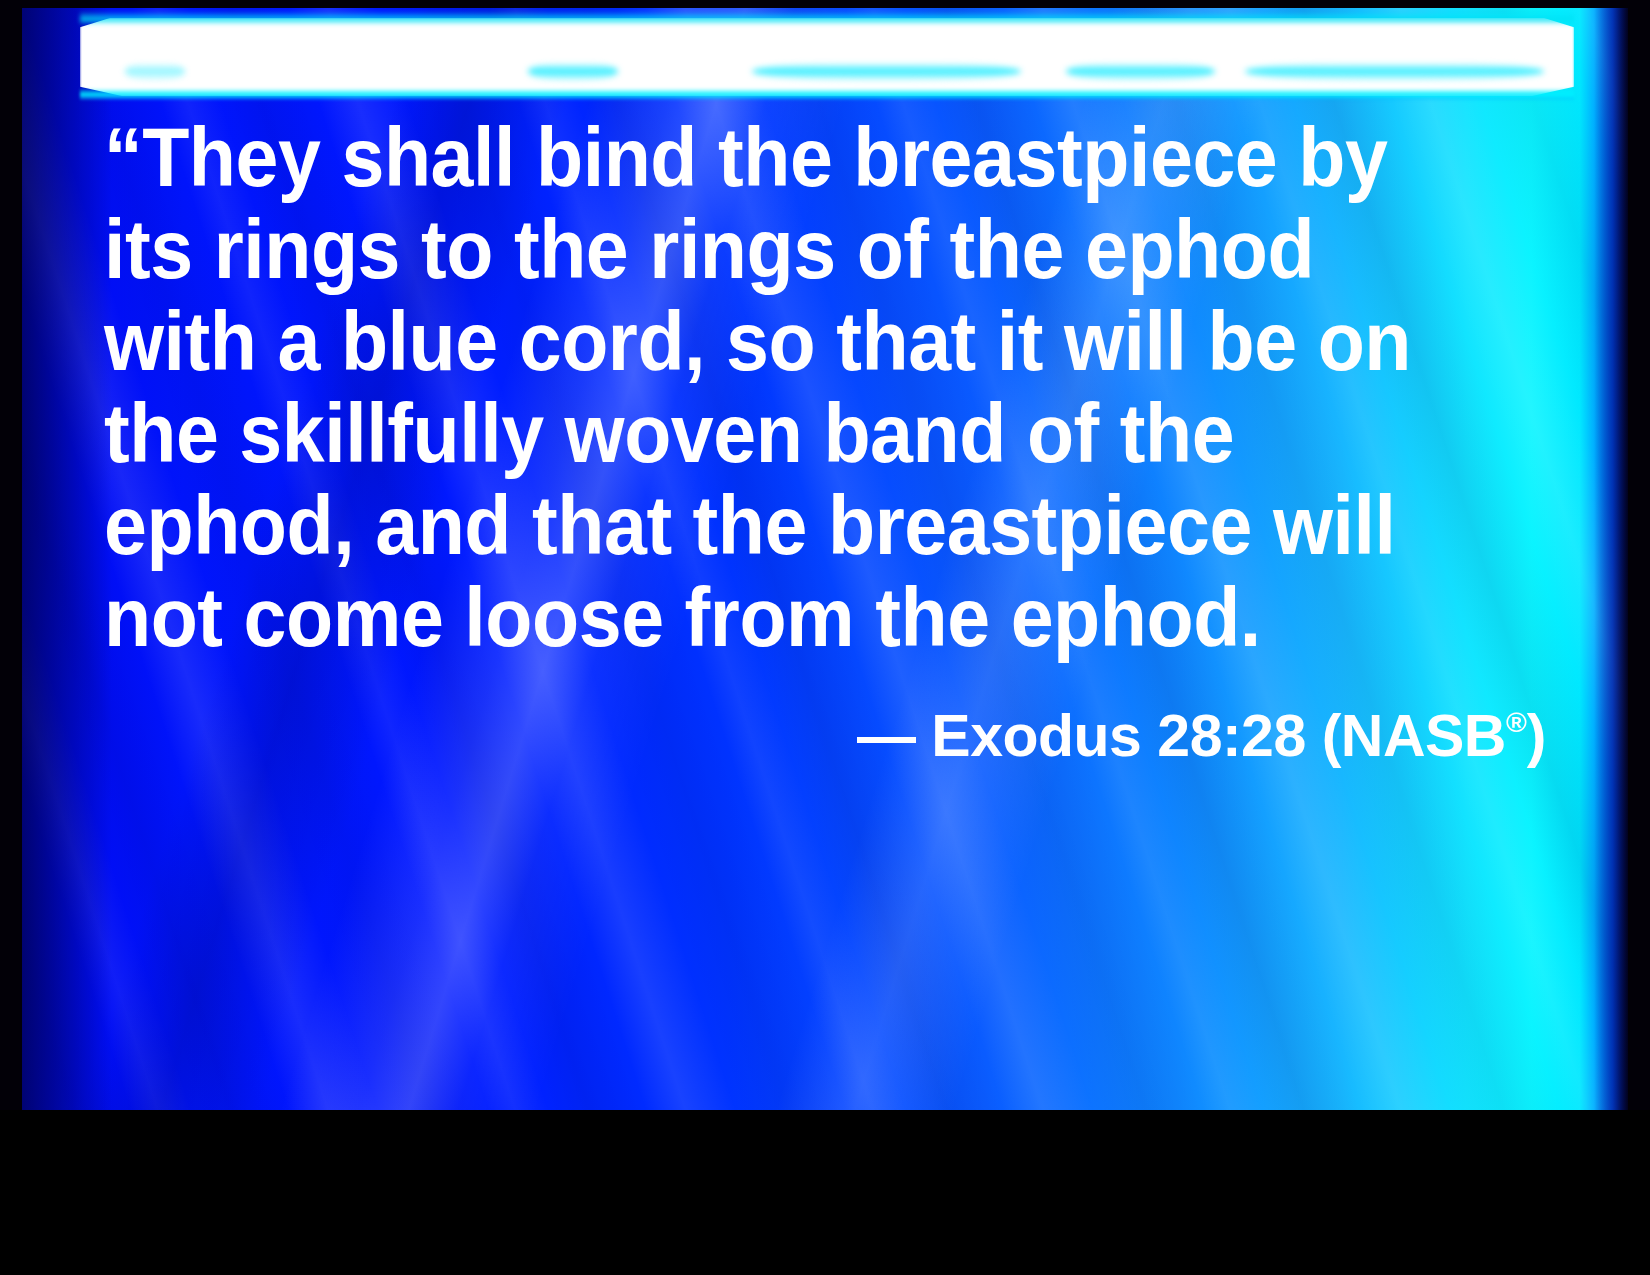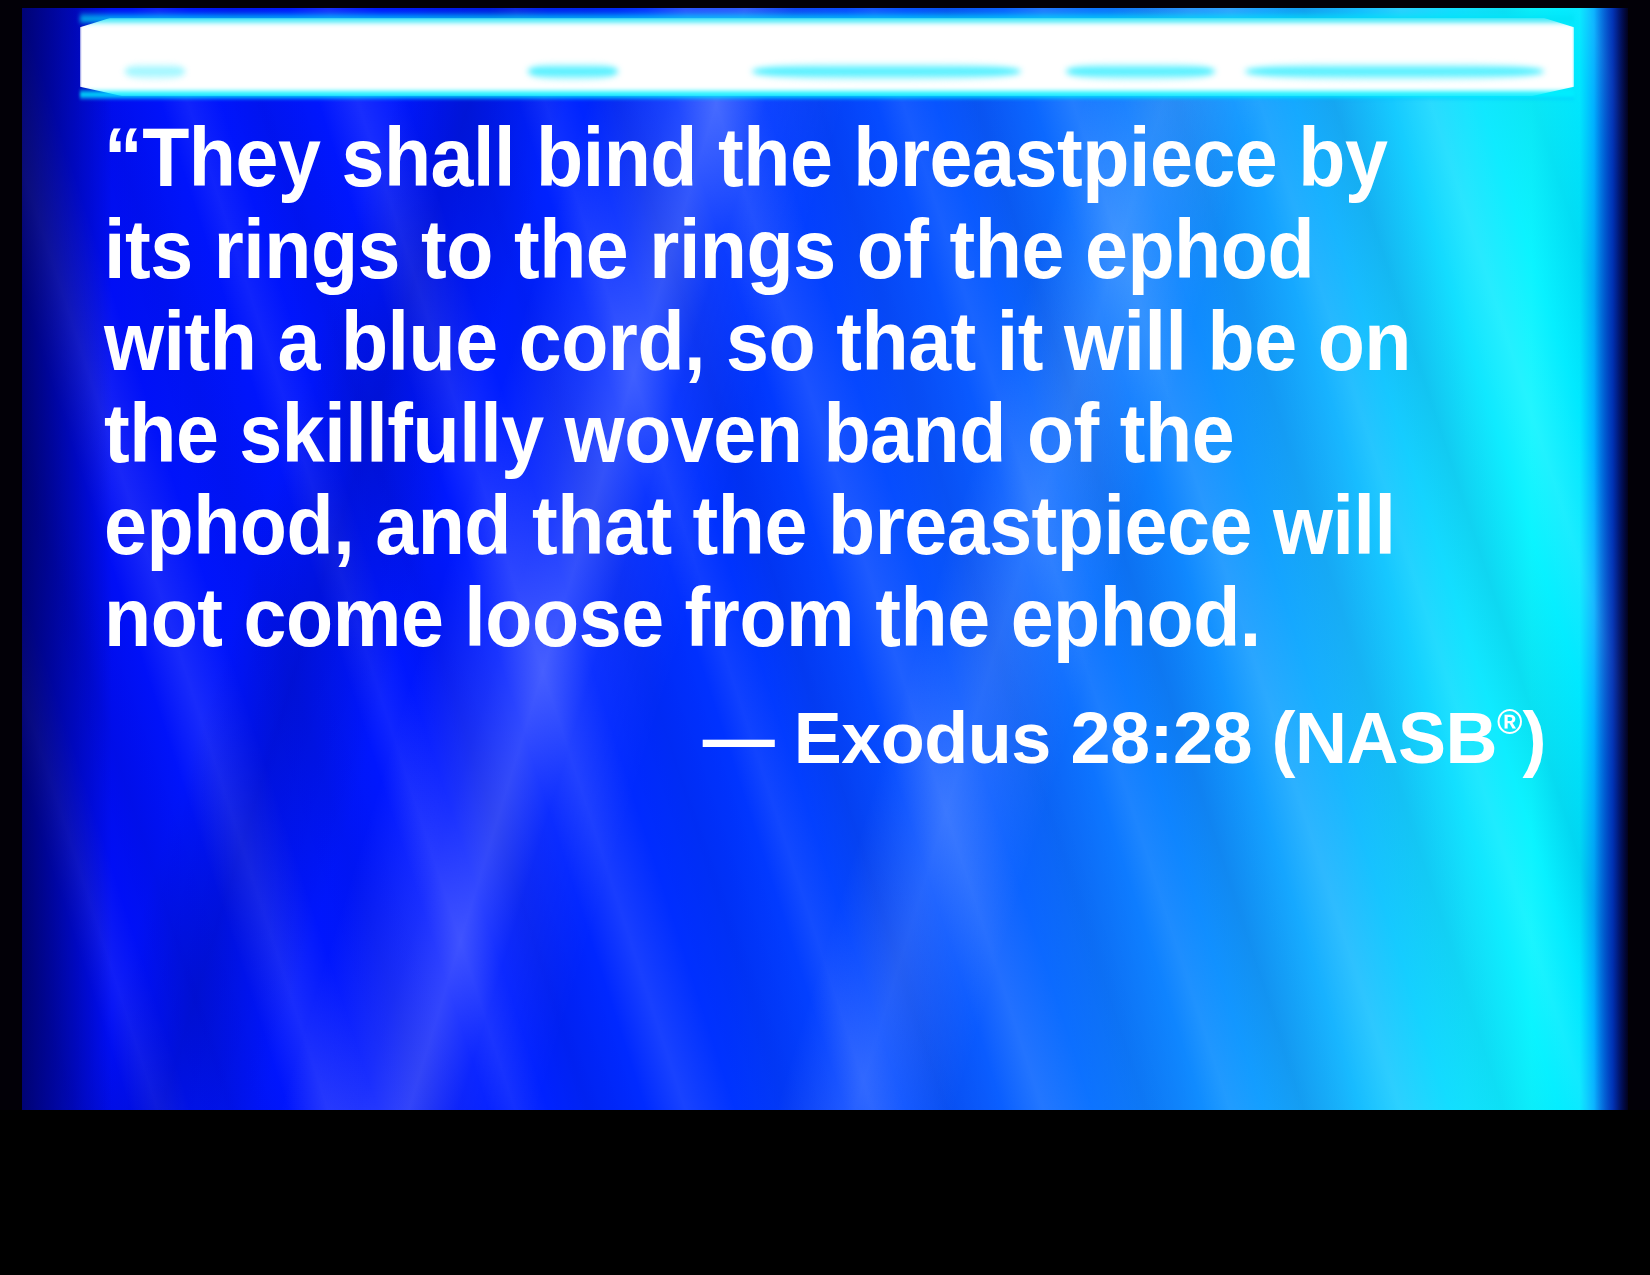--- a/index.html
+++ b/index.html
@@ -194,21 +194,21 @@
     transform: scaleX(0.93);
     transform-origin: left top;
     white-space: pre-wrap;
   }
   .attribution {
     margin: 12px 0 0 0;
     color: #ffffff;
     text-align: right;
     font-family: "Liberation Sans Narrow", "Liberation Sans", sans-serif;
     font-weight: 700;
-    font-size: 72px;
+    font-size: 59px;
     line-height: 92px;
     letter-spacing: -0.5px;
     font-stretch: condensed;
     white-space: nowrap;
     padding-right: 8px;
   }
   .attribution .reg {
     font-size: 0.48em;
     vertical-align: 0.85em;
     letter-spacing: 0;

